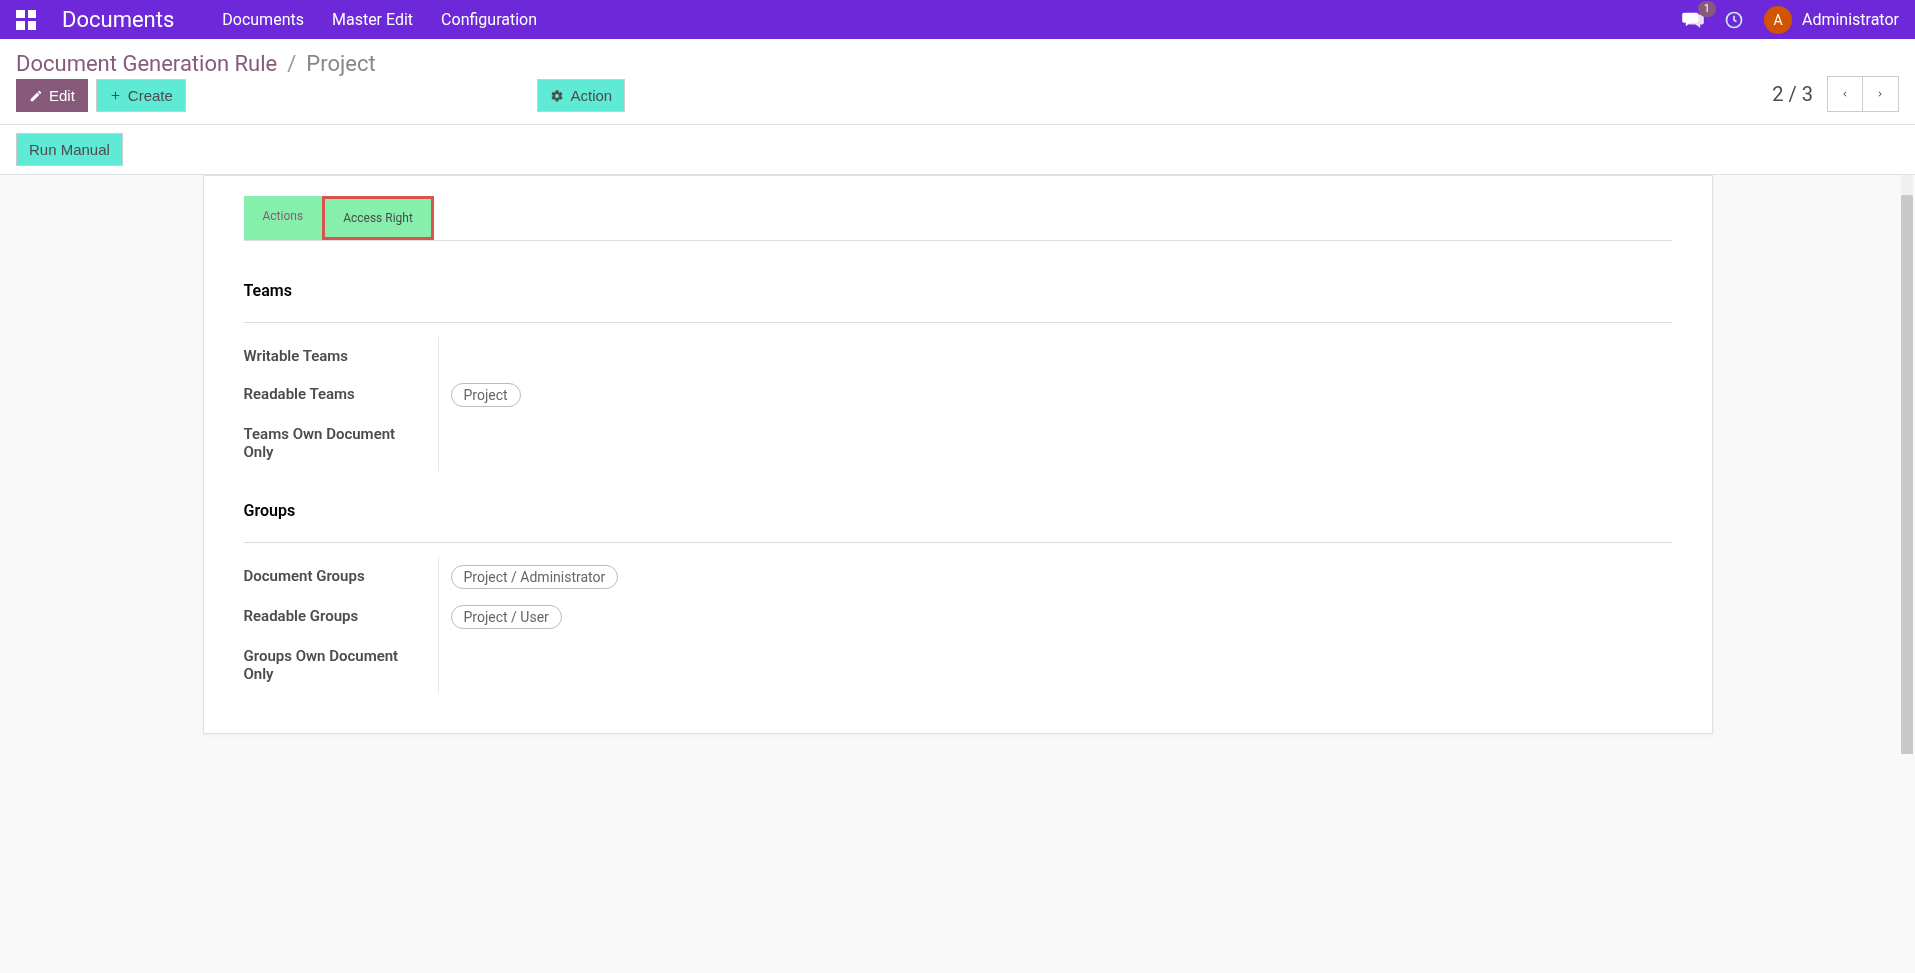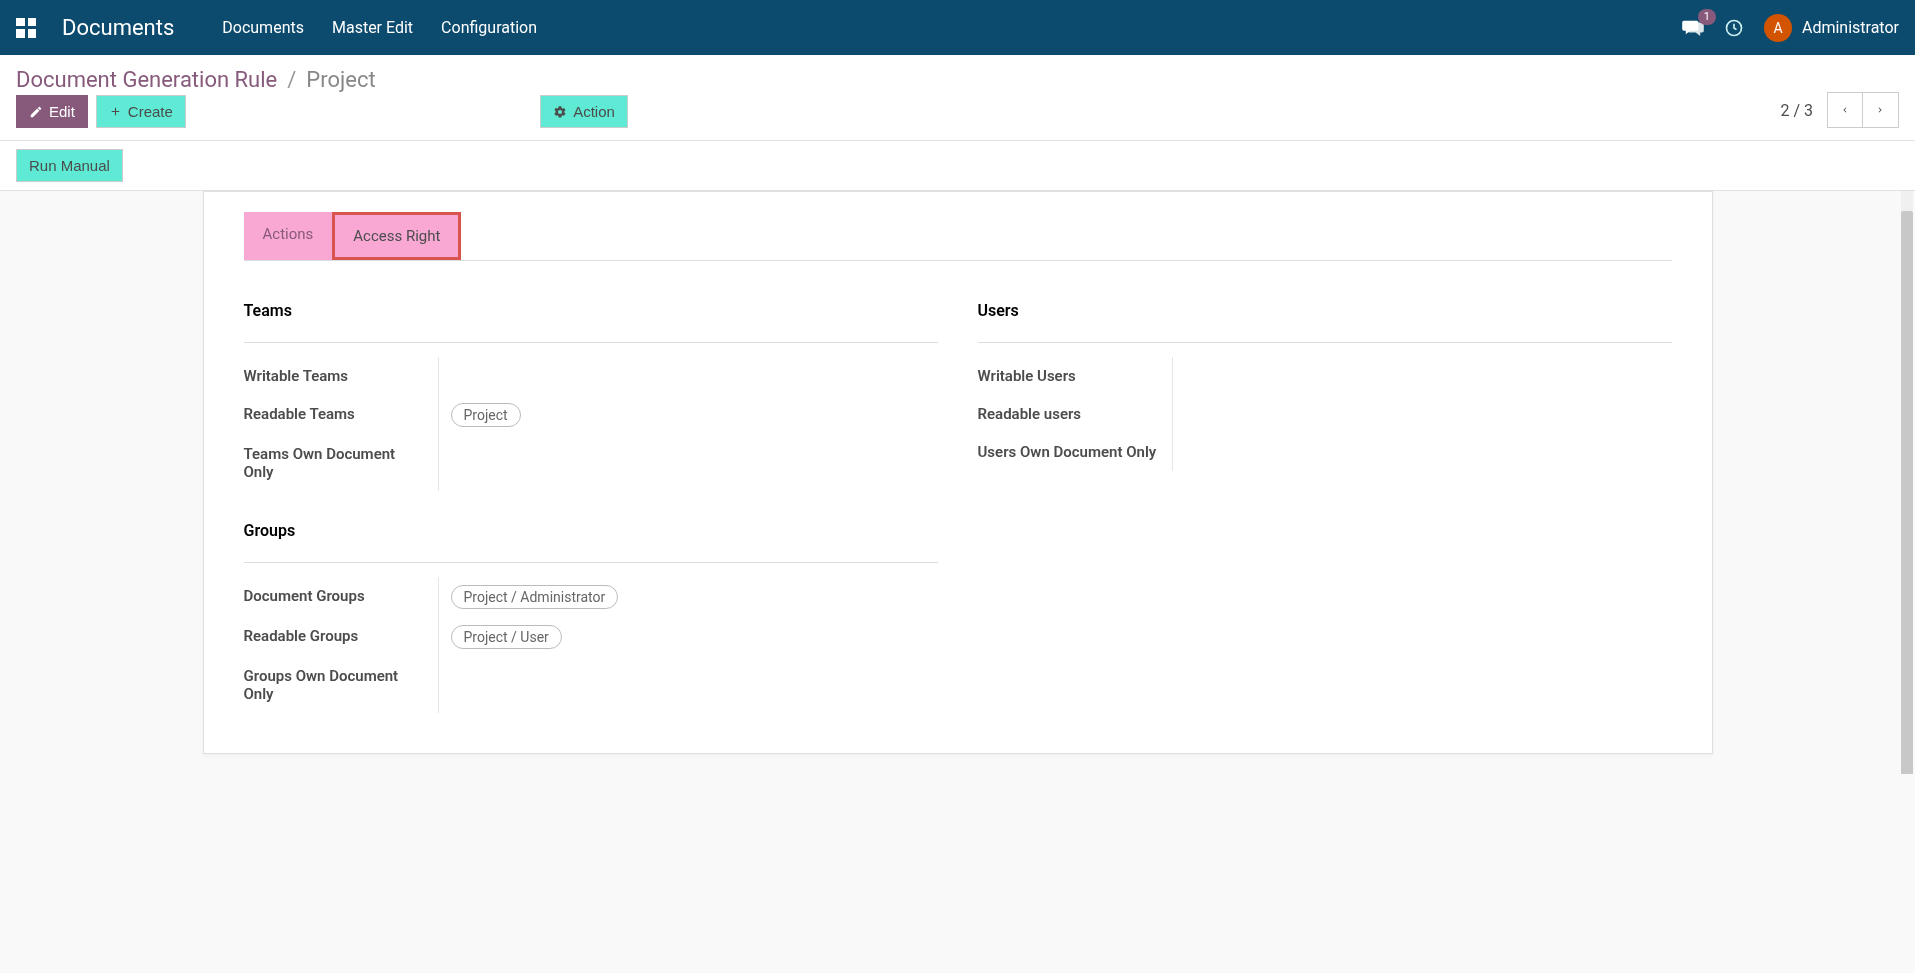--- a/index.html
+++ b/index.html
@@ -4,23 +4,23 @@
 <style>
   * { box-sizing: border-box; margin: 0; padding: 0; }
   body {
     font-family: -apple-system, BlinkMacSystemFont, "Segoe UI", Roboto, "Helvetica Neue", Arial, sans-serif;
     font-size: 14px;
     color: #4c4c4c;
     background: #f9f9f9;
   }
   
   .navbar {
-    background: #0c4a6e;
+    background: #6d28d9;
     color: #fff;
-    height: 55px;
+    height: 39px;
     display: flex;
     align-items: center;
     padding: 0 16px;
   }
   .navbar-left { display: flex; align-items: center; gap: 20px; }
   .app-icon {
     display: inline-grid;
     grid-template-columns: 1fr 1fr;
     grid-template-rows: 1fr 1fr;
     gap: 3px;
@@ -66,21 +66,21 @@
   .btn {
     border: 1px solid #ccc;
     background: #5eead4;
     padding: 7px 12px;
     font-size: 15px;
     cursor: pointer;
     display: inline-flex; align-items: center; gap: 6px;
     color: #4c4c4c;
   }
   .btn-primary { background: #875a7b; color: #fff; border-color: #875a7b; }
-  .pager { font-size: 16px; color: #4c4c4c; }
+  .pager { font-size: 20px; color: #4c4c4c; }
   .pager-nav { display: flex; }
   .pager-btn {
     border: 1px solid #ccc;
     background: #fff;
     width: 36px; height: 36px;
     display: flex; align-items: center; justify-content: center;
     cursor: pointer;
     font-size: 16px;
     color: #4c4c4c;
   }
@@ -94,26 +94,26 @@
     border: 1px solid #e0e0e0;
     box-shadow: 0 2px 4px rgba(0,0,0,0.04);
     padding: 20px 40px 40px 40px;
     max-width: 1510px;
     margin: 0 auto;
   }
   
   .tabs { display: flex; border-bottom: 1px solid #ddd; margin-bottom: 30px; }
   .tab {
     padding: 12px 18px;
-    font-size: 15px;
+    font-size: 12px;
     color: #4c4c4c;
     cursor: pointer;
     border: 1px solid transparent;
     border-bottom: none;
-    background: #f9a8d4;
+    background: #86efac;
   }
   .tab.active-look { color: #875a7b; }
   .tab.highlighted {
     border: 3px solid #d9534f;
     color: #4c4c4c;
   }
   
   .form-columns { display: flex; gap: 40px; }
   .col { flex: 1; }
   .group-title {
@@ -288,32 +288,19 @@
           <div class="field-label">Readable Groups</div>
           <div class="field-value">
             <span class="tag">Project / User</span>
           </div>
 
           <div class="field-label">Groups Own Document Only</div>
           <div class="field-value"></div>
         </div>
       </div>
 
-      <div class="col">
-        <div class="group-title">Users</div>
-        <div class="fields">
-          <div class="field-label">Writable Users</div>
-          <div class="field-value"></div>
-
-          <div class="field-label">Readable users</div>
-          <div class="field-value"></div>
-
-          <div class="field-label">Users Own Document Only</div>
-          <div class="field-value"></div>
-        </div>
-      </div>
     </div>
   </div>
 
   <div class="scrollbar-fake">
     <div class="scrollbar-thumb"></div>
   </div>
 </div>
 
 </body></html>

